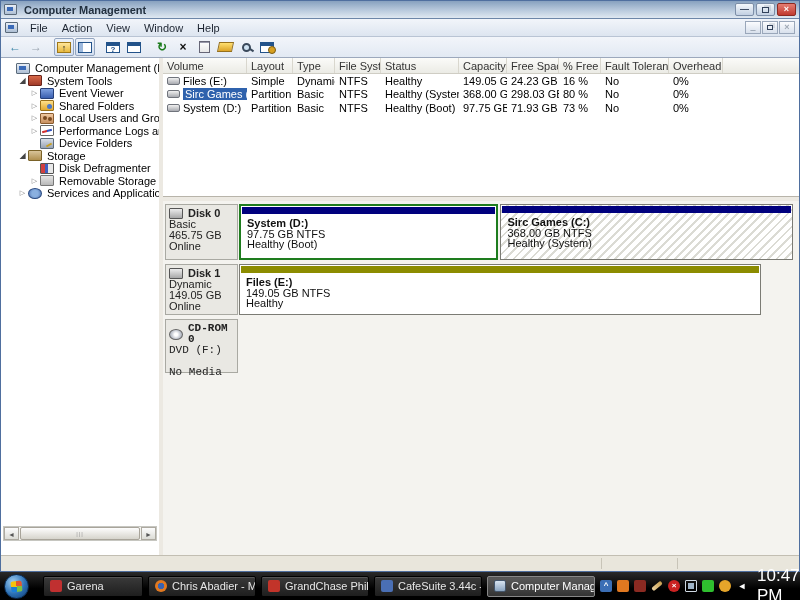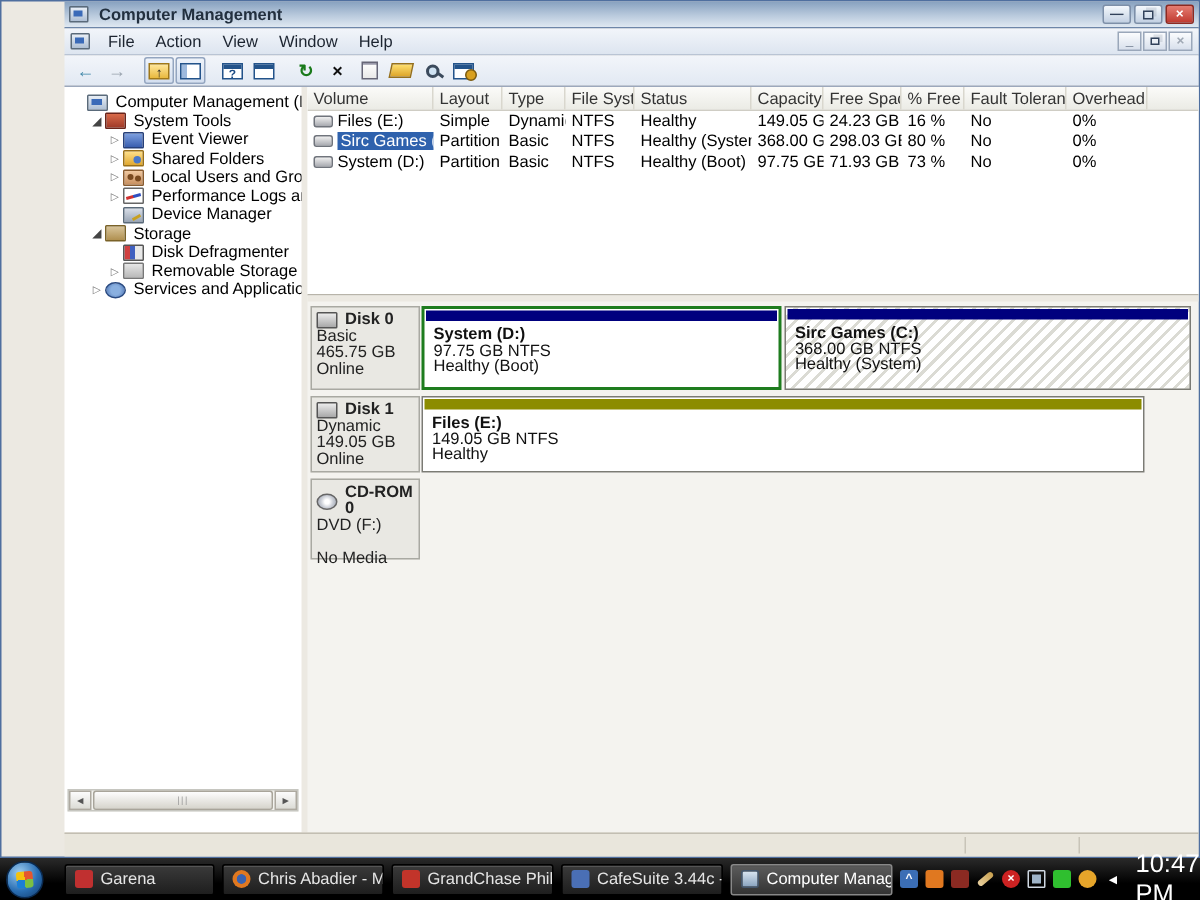--- a/index.html
+++ b/index.html
@@ -2,21 +2,21 @@
 <html><head>
 <meta charset="utf-8">
 <style>
   * { box-sizing: border-box; margin:0; padding:0; }
   html,body { width:800px; height:600px; overflow:hidden; }
   body { font-family:"Liberation Sans", sans-serif; font-size:11px; background:#000; }
   #screen { position:relative; width:800px; height:600px; }
 
   
   .window { position:absolute; left:0; top:0; width:800px; height:572px;
-            border:1px solid #4f6f9f; background:#ece9e2; display:flex; flex-direction:column;padding-left:42px; }
+            border:1px solid #4f6f9f; background:#ece9e2; display:flex; flex-direction:column; }
   .titlebar { height:18px; flex:none; display:flex; align-items:center; padding:0 3px;
               background:linear-gradient(#87a1bf,#b9cadd 55%,#dfe8f1); border-bottom:1px solid #6d86a8; }
   .titlebar .title { color:#22303f; font-weight:bold; font-size:11px; margin-left:4px; flex:1; }
   .winbtns { display:flex; gap:2px; }
   .wbtn { width:19px; height:13px; border:1px solid #7d8fa8; border-radius:2px;
           background:linear-gradient(#f4f8fc,#c2d0e2); color:#31415a; font-size:9px; line-height:10px;
           text-align:center; font-weight:bold; }
   .wbtn.close { background:linear-gradient(#e57d72,#c03a30); color:#fff; border-color:#8c2a22; }
   .restore-glyph { display:inline-block; width:7px; height:6px; border:1px solid #31415a; margin-top:3px;
                    box-shadow:2px -2px 0 -0px #31415a22; background:#fff0; }
@@ -103,21 +103,21 @@
           border:1px solid #70747c; border-radius:2px; }
   .vname.vsel { background:#2f62ad; color:#fff; padding:0 2px; }
 
   .hsplit { height:4px; flex:none; background:#ece9e2; }
 
   
   .graph { flex:1; min-height:0; padding:3px 2px 0 2px; overflow:hidden; }
   .drow { display:flex; margin-bottom:4px; }
   .drow:nth-child(1) { height:56px; }
   .drow:nth-child(2) { height:51px; }
-  .drow:nth-child(3) { height:54px; }
+  .drow:nth-child(3) { height:54px;font-family:Liberation Mono, monospace; }
   .dlabel { width:73px; flex:none; background:#e9e8e3; border:1px solid #a9a9a2; padding:3px 2px 0 3px;
             line-height:11px; color:#222; }
   .dlabel .dname { font-weight:bold; display:flex; align-items:center; gap:2px; }
   .dparts { flex:1; display:flex; margin-left:1px; gap:2px; }
   .pbox { border:1px solid #7b7b74; background:#fff; position:relative; padding:10px 0 0 0; }
   .pbox .strip { position:absolute; left:1px; right:1px; top:1px; height:7px; }
   .pbox .ptxt { padding:2px 0 0 6px; line-height:10.5px; color:#111; position:relative; }
   .pbox .pname { font-weight:bold; }
   .pbox.selborder { border:2px solid #1e7c1e; }
   .pbox.hatched { background:repeating-linear-gradient(135deg,#fff 0 4px,#dbdbd4 4px 6px); }
@@ -253,21 +253,21 @@
             <span class="lbl">Local Users and Groups</span>
           </div>
           <div class="trow" style="padding-left: 28px;">
             <span class="exp">▷</span>
             <span class="ti ti-perf"></span>
             <span class="lbl">Performance Logs and Alerts</span>
           </div>
           <div class="trow" style="padding-left: 28px;">
             <span class="exp"></span>
             <span class="ti ti-devmgr"></span>
-            <span class="lbl">Device Manager</span>
+            <span class="lbl">Device Folders</span>
           </div>
           <div class="trow" style="padding-left: 16px;">
             <span class="exp filled">◢</span>
             <span class="ti ti-storage"></span>
             <span class="lbl">Storage</span>
           </div>
           <div class="trow" style="padding-left: 28px;">
             <span class="exp"></span>
             <span class="ti ti-defrag"></span>
             <span class="lbl">Disk Defragmenter</span>

